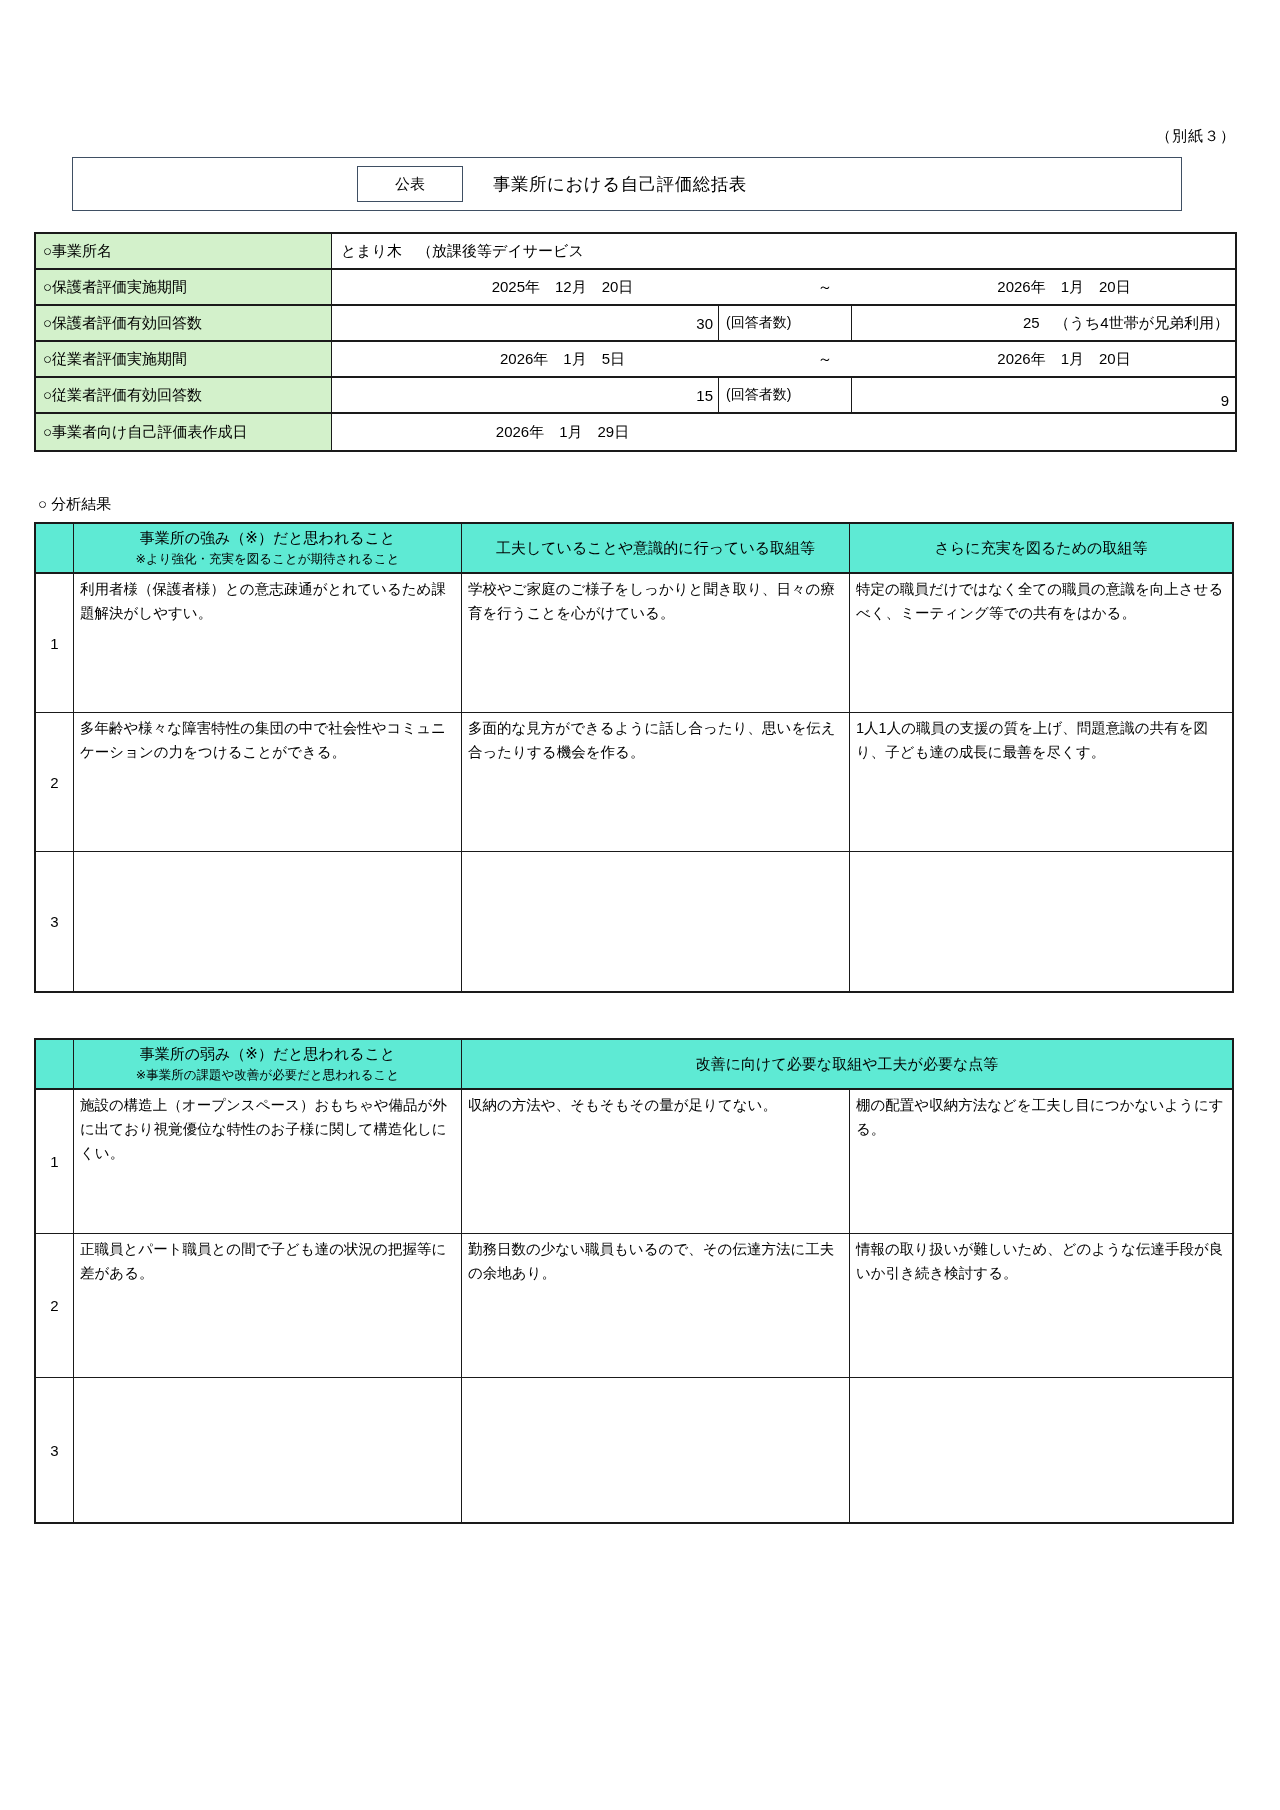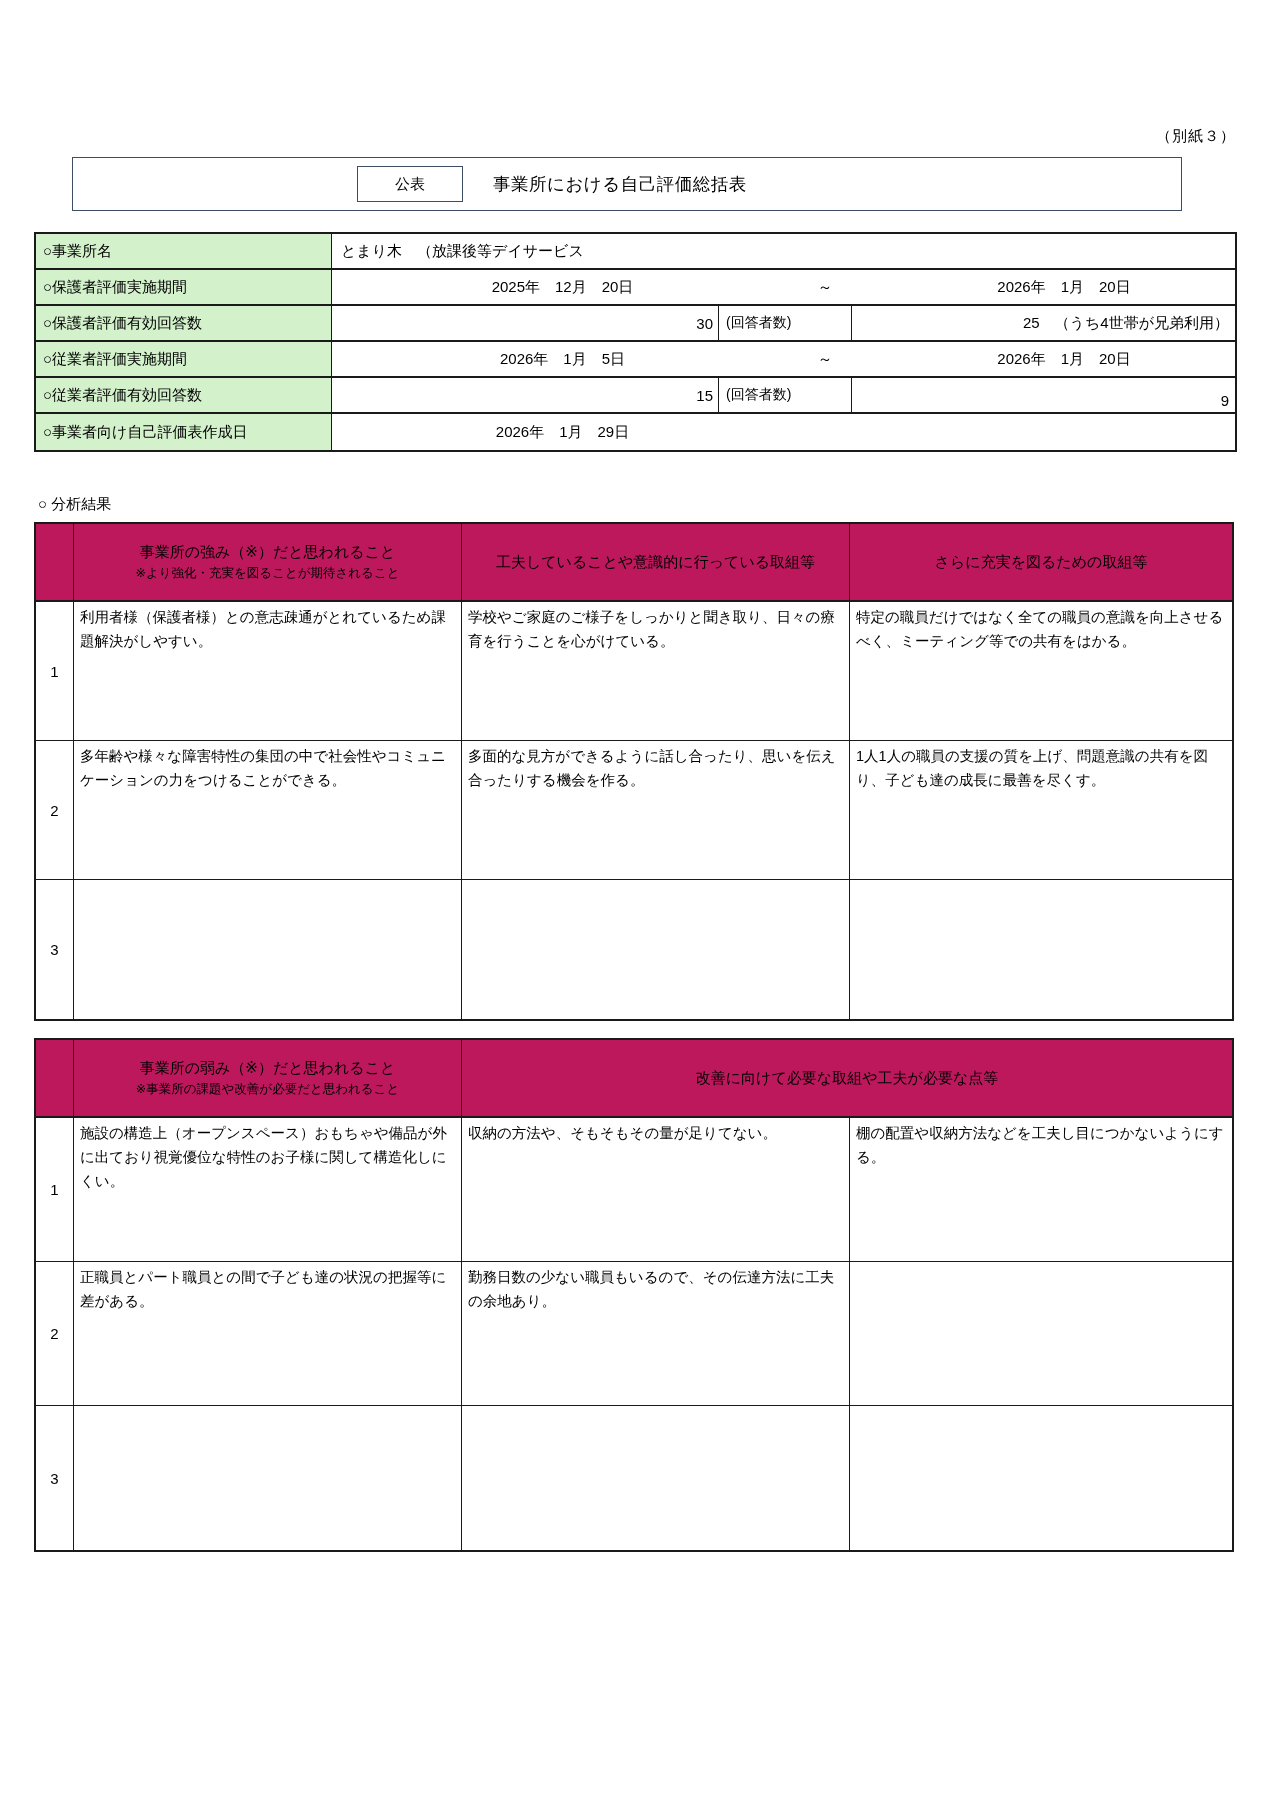--- a/index.html
+++ b/index.html
@@ -36,21 +36,21 @@
   .seg{display:flex;align-items:center;justify-content:center;box-sizing:border-box;}
   .seg.a{width:389px;flex:none;}
   .seg.b{width:136px;flex:none;}
   .seg.c{flex:1;}
   
   .analysis-label{position:absolute;left:38px;top:495px;font-size:15px;}
   .atable{position:absolute;left:34px;width:1200px;border:2px solid #1a1a1a;
     box-sizing:border-box;background:#fff;}
   .atable.strengths{top:522px;}
   .atable.weaknesses{top:1038px;}
-  .ahead{display:flex;background:#be185d;border-bottom:2px solid #1a1a1a;height:78px;box-sizing:border-box;}
+  .ahead{display:flex;background:#5eead4;border-bottom:2px solid #1a1a1a;height:50px;box-sizing:border-box;}
   .ahead .hno{width:38px;flex:none;border-right:1px solid #1a1a1a;box-sizing:border-box;}
   .ahead .h1{width:388px;flex:none;border-right:1px solid #1a1a1a;box-sizing:border-box;
     display:flex;flex-direction:column;align-items:center;justify-content:center;}
   .ahead .h1 .t{font-size:15px;}
   .ahead .h1 .n{font-size:12.5px;margin-top:3px;}
   .ahead .h2{width:388px;flex:none;border-right:1px solid #1a1a1a;box-sizing:border-box;
     display:flex;align-items:center;justify-content:center;font-size:15px;text-align:center;}
   .ahead .h3{flex:1;display:flex;align-items:center;justify-content:center;font-size:15px;text-align:center;}
   .arow{display:flex;height:139px;border-bottom:1.5px solid #1a1a1a;box-sizing:border-box;}
   .arow:last-child{border-bottom:none;}
@@ -166,20 +166,21 @@
     <div class="arow">
       <div class="no">1</div>
       <div class="c">施設の構造上（オープンスペース）おもちゃや備品が外に出ており視覚優位な特性のお子様に関して構造化しにくい。</div>
       <div class="c">収納の方法や、そもそもその量が足りてない。</div>
       <div class="c c3">棚の配置や収納方法などを工夫し目につかないようにする。</div>
     </div>
     <div class="arow">
       <div class="no">2</div>
       <div class="c">正職員とパート職員との間で子ども達の状況の把握等に差がある。</div>
       <div class="c">勤務日数の少ない職員もいるので、その伝達方法に工夫の余地あり。</div>
+      <div class="c c3">情報の取り扱いが難しいため、どのような伝達手段が良いか引き続き検討する。</div>
     </div>
     <div class="arow">
       <div class="no">3</div>
       <div class="c"></div>
       <div class="c"></div>
       <div class="c c3"></div>
     </div>
   </div>
 
 </div>

